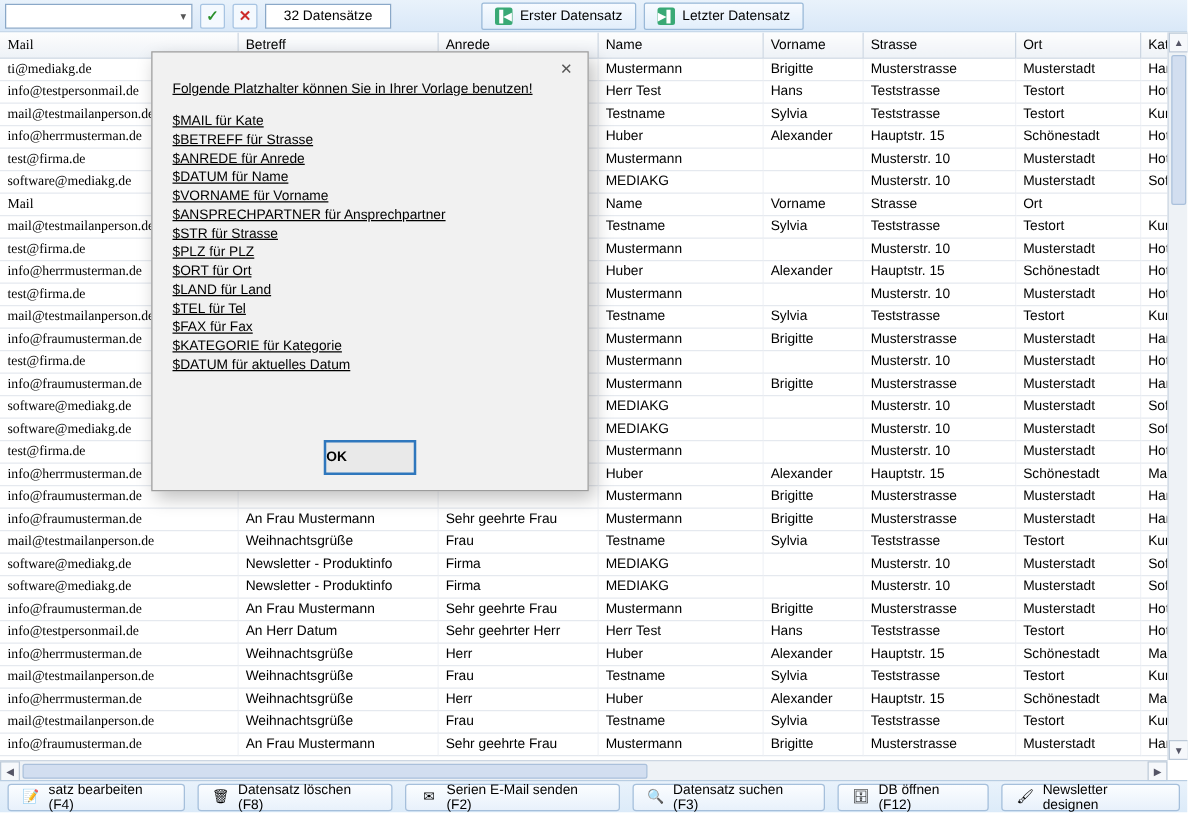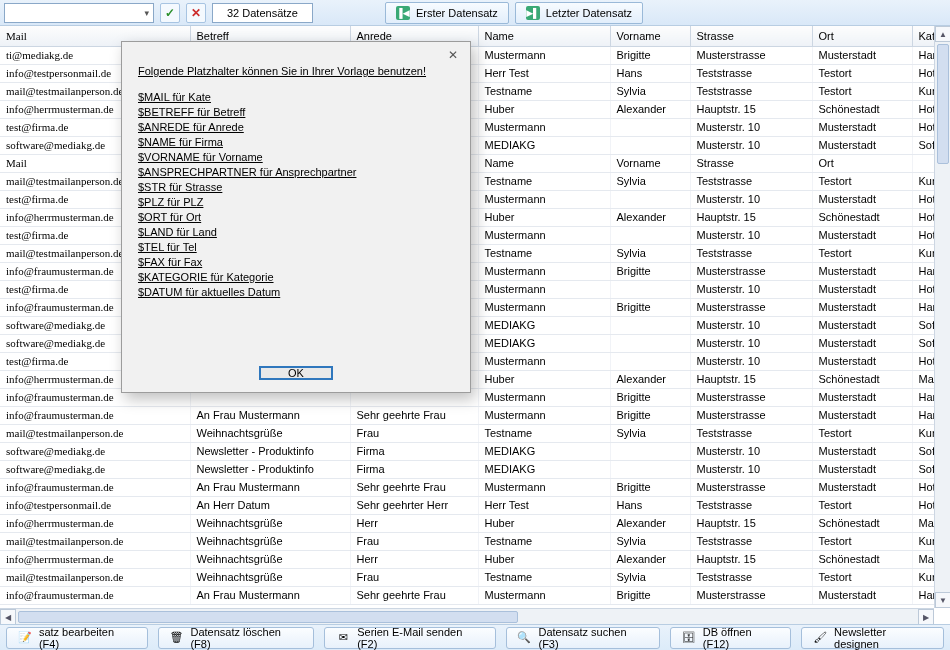--- a/index.html
+++ b/index.html
@@ -162,24 +162,24 @@
     position:absolute; right:6px; top:4px;
     width:22px; height:18px;
     display:flex; align-items:center; justify-content:center;
     color:#555; font-size:12px;
   }
   .dialog p { margin:0 0 1px 0; line-height:14px; white-space:pre;text-decoration:underline; }
   .dialog .intro { margin-bottom:12px; }
   .dialog .ok {
     position:absolute; left:50%; transform:translateX(-50%);
     bottom:12px;
-    width:74px; height:14px;
+    width:74px; height:28px;
     background:#e9e9e9;
     border:2px solid #2f77bd;
-    display:flex; align-items:center; justify-content:center;
+    display:flex; align-items:center; font-weight:bold;
   }
 </style>
 </head>
 <body>
 
 <div class="toolbar">
   <div class="tb-dropdown"></div>
   <div class="tb-icon-box">
       <span class="tb-check">✓</span>
     </div>
@@ -577,23 +577,23 @@
 
 <div class="dialog">
   <div class="close">
     <span>✕</span>
   </div>
   <div class="intro">
     <p>Folgende Platzhalter können Sie in Ihrer Vorlage benutzen!</p>
   </div>
   <div id="dialog-lines">
       <p>$MAIL für Kate</p>
-      <p>$BETREFF für Betreff</p>
+      <p>$BETREFF für Strasse</p>
       <p>$ANREDE für Anrede</p>
-      <p>$NAME für Firma</p>
+      <p>$DATUM für Name</p>
       <p>$VORNAME für Vorname</p>
       <p>$ANSPRECHPARTNER für Ansprechpartner</p>
       <p>$STR für Strasse</p>
       <p>$PLZ für PLZ</p>
       <p>$ORT für Ort</p>
       <p>$LAND für Land</p>
       <p>$TEL für Tel</p>
       <p>$FAX für Fax</p>
       <p>$KATEGORIE für Kategorie</p>
       <p>$DATUM für aktuelles Datum</p>

